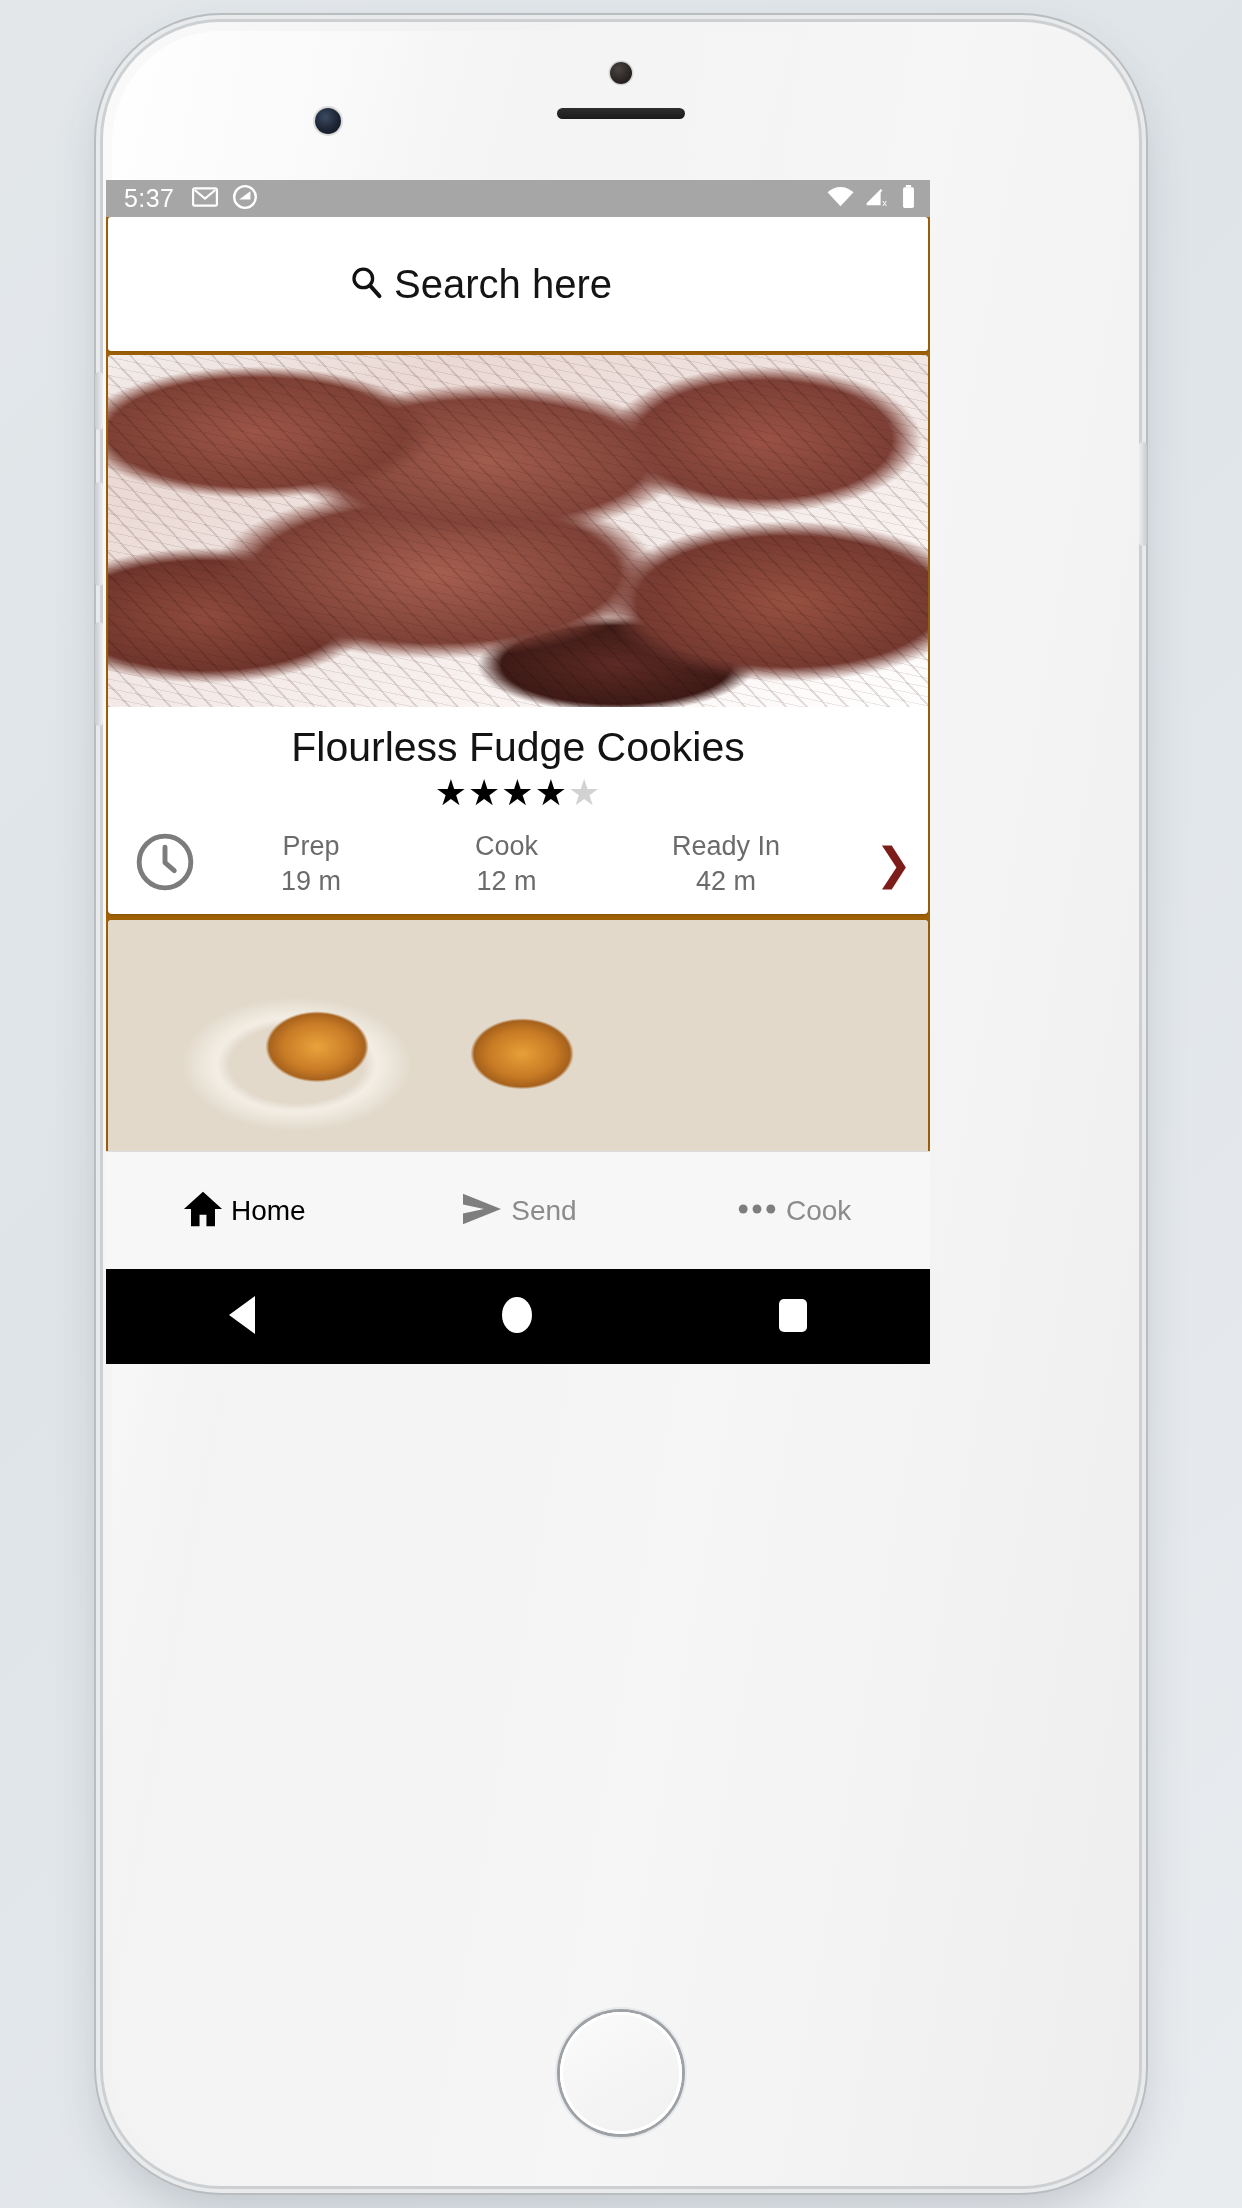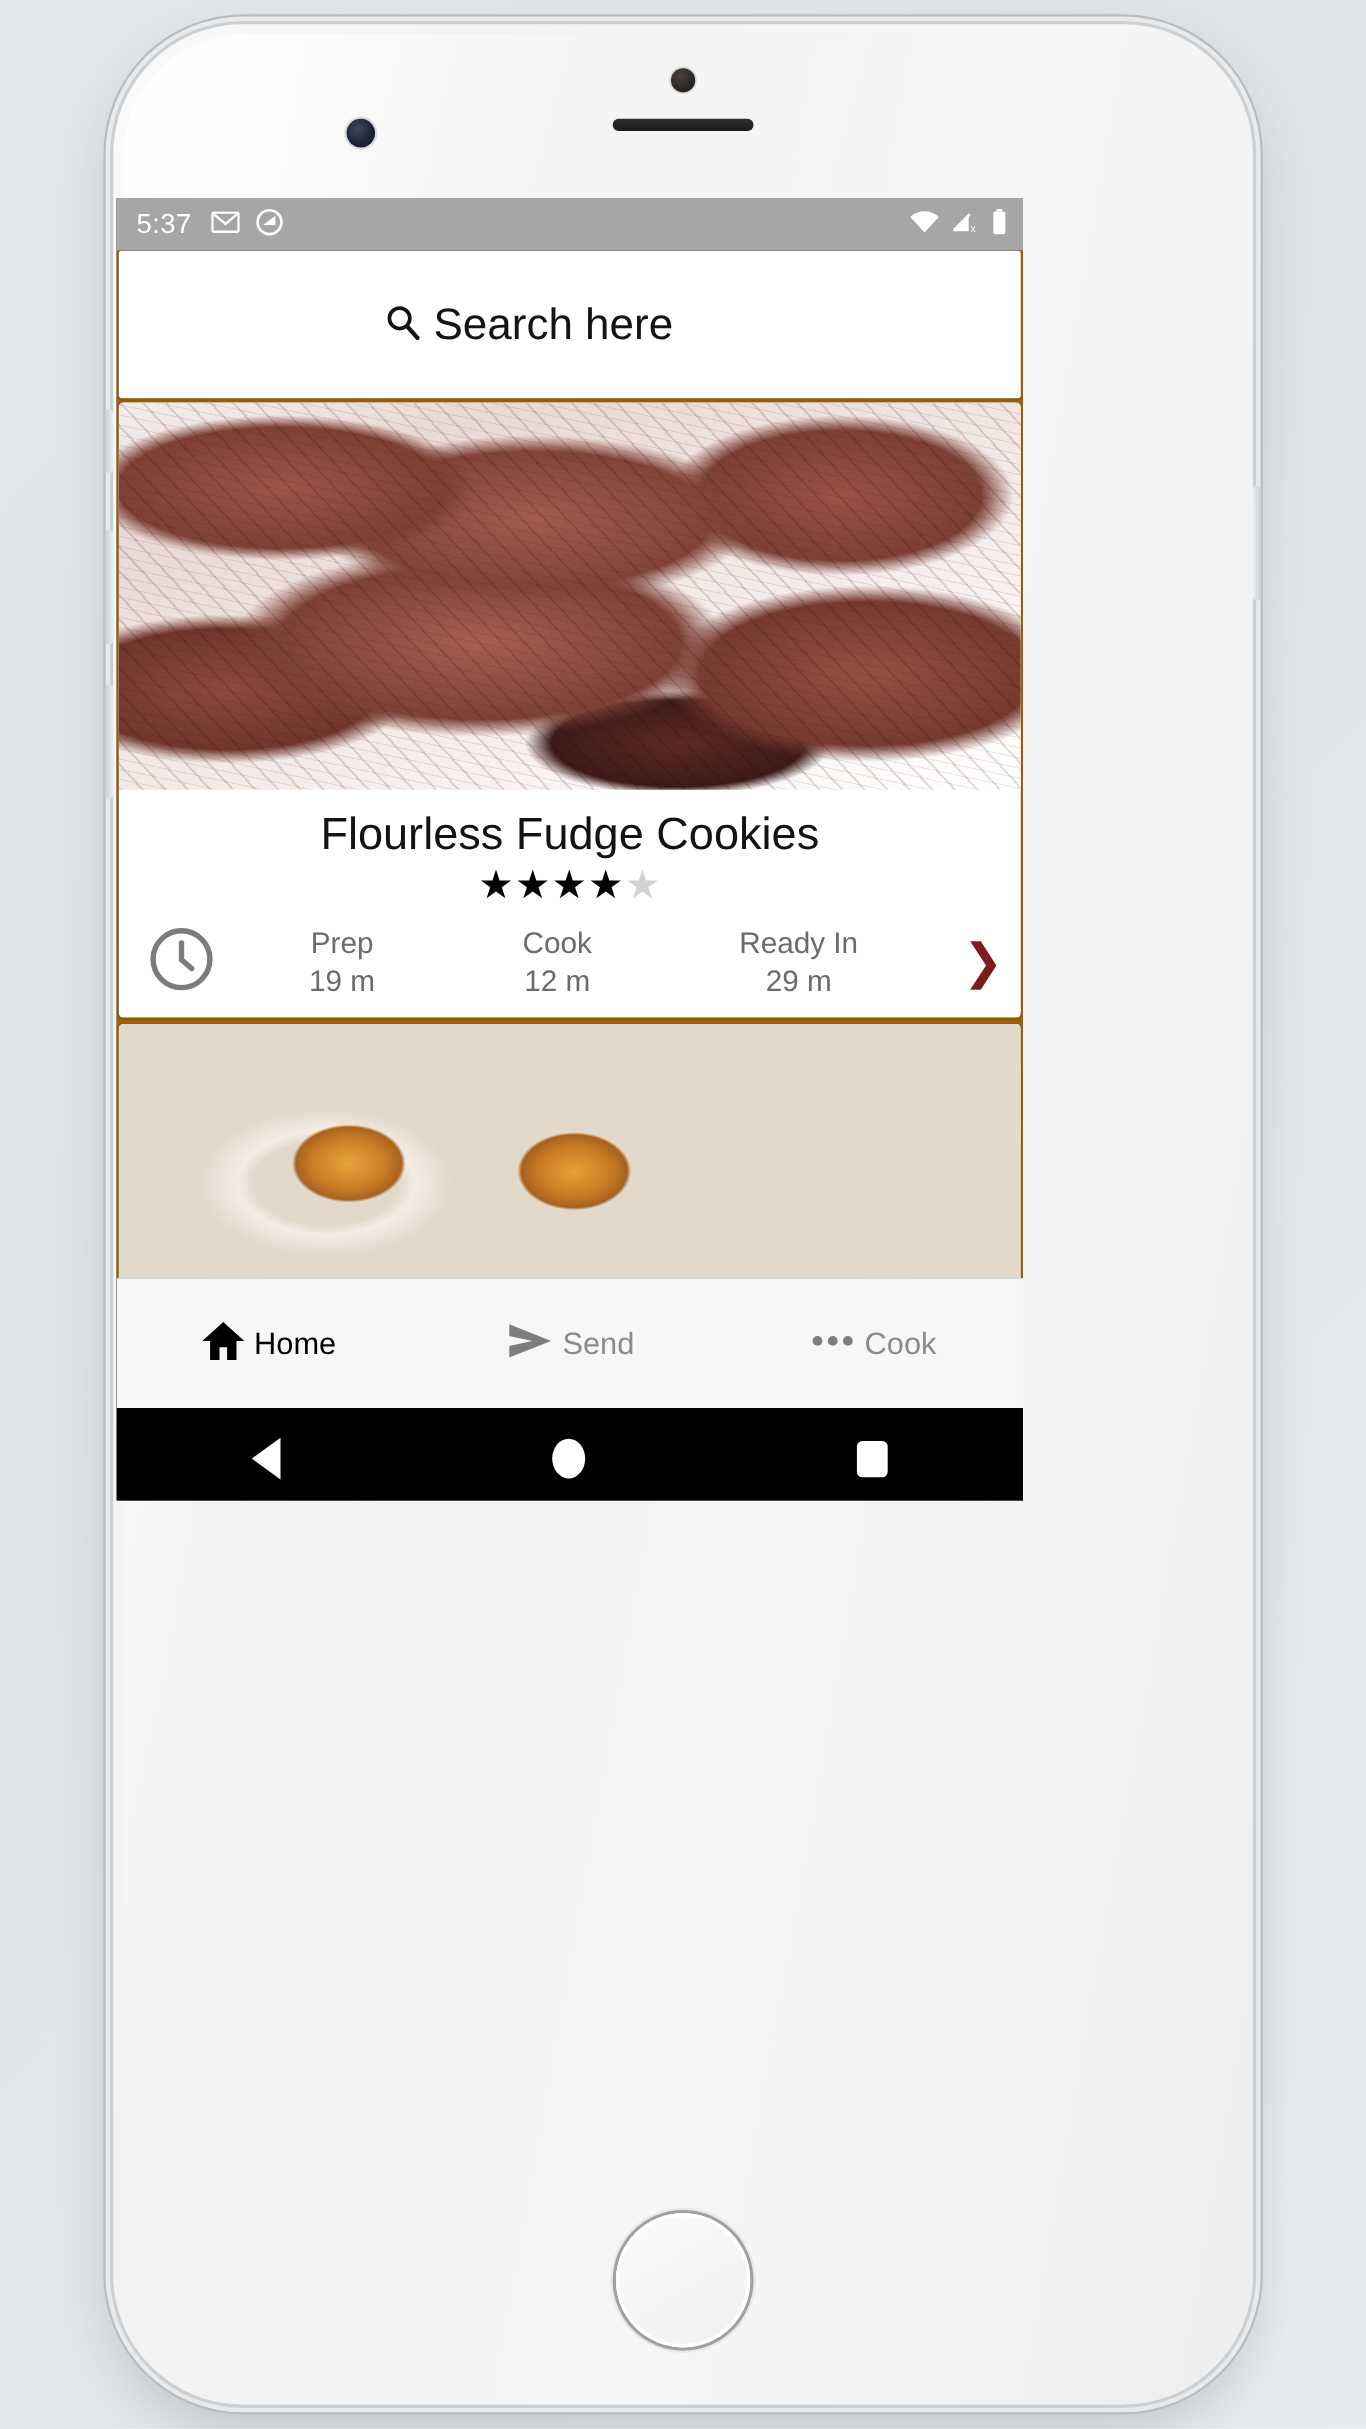--- a/index.html
+++ b/index.html
@@ -104,21 +104,21 @@
     left: 106px;
     top: 180px;
     width: 824px;
     height: 1184px;
     background: #000;
     overflow: hidden;
   }
 
   
   .status-bar {
-    height: 48px;
+    height: 37px;
     background: #a6a6a6;
     display: flex;
     align-items: center;
     padding: 0 14px 0 18px;
     color: #ffffff;
   }
   .status-time {
     font-size: 25px;
     letter-spacing: 0.4px;
     font-family: "Liberation Sans", sans-serif;
@@ -433,21 +433,21 @@
             <div class="time-cell">
               <div class="tc-label">Prep</div>
               <div class="tc-value">19 m</div>
             </div>
             <div class="time-cell">
               <div class="tc-label">Cook</div>
               <div class="tc-value">12 m</div>
             </div>
             <div class="time-cell">
               <div class="tc-label">Ready In</div>
-              <div class="tc-value">29 m</div>
+              <div class="tc-value">42 m</div>
             </div>
           </div>
           <div class="chevron-cell">❯</div>
         </div>
       </div>
 
       <div class="recipe-card">
         <div class="recipe-photo photo-snowball"></div>
 
       </div>

